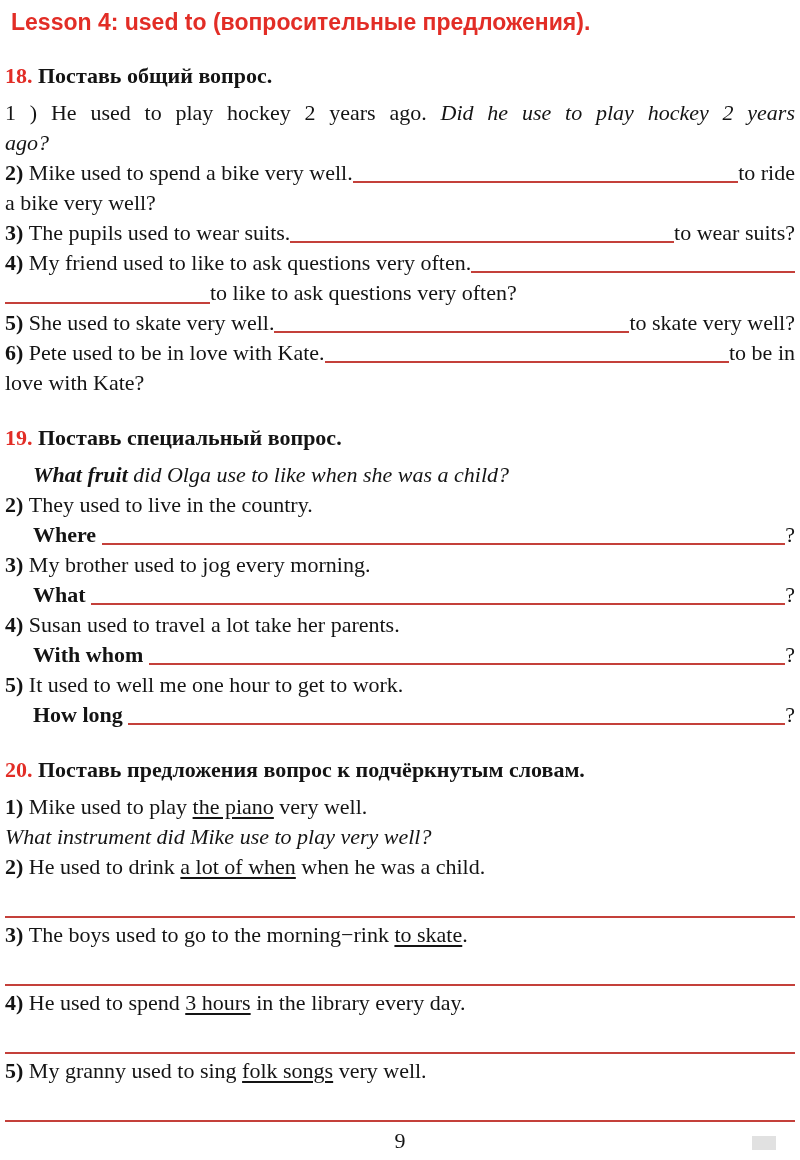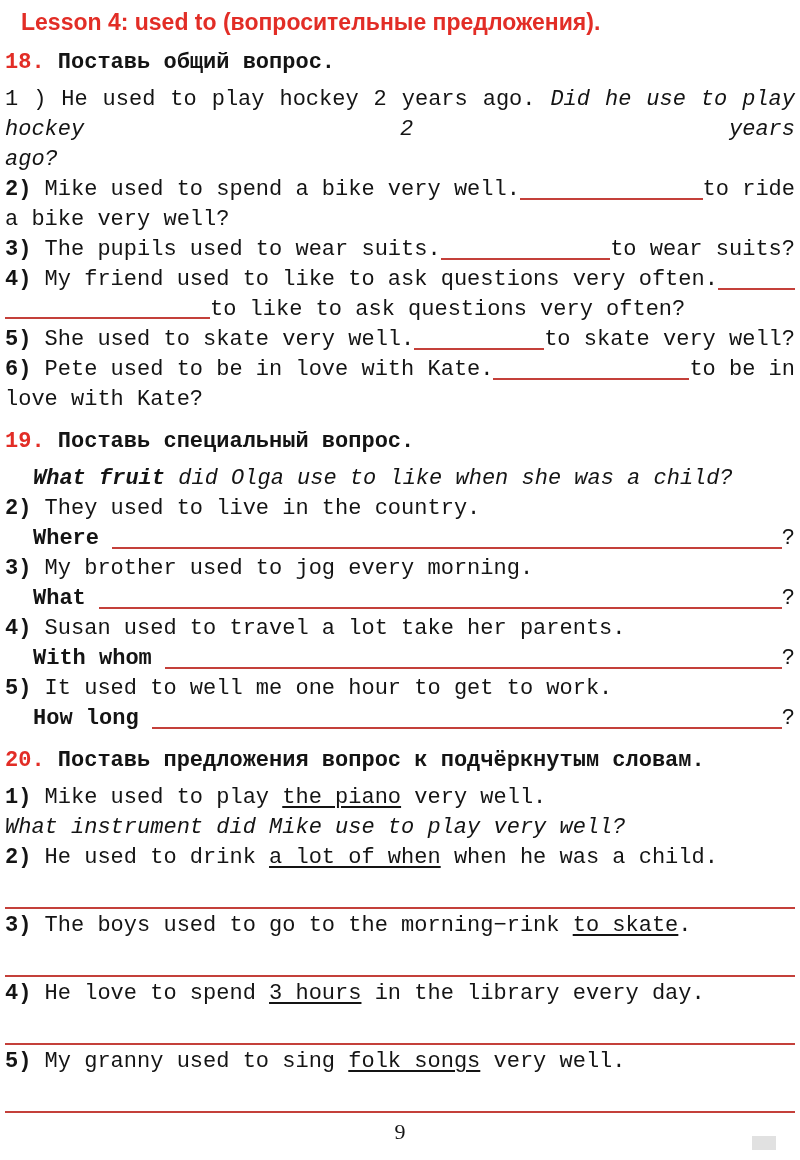--- a/index.html
+++ b/index.html
@@ -12,24 +12,24 @@
     font-size: 22px;
     position: relative;
     padding: 6px 5px 0 5px;
     overflow: hidden;
   }
   .lesson-title {
     font-family: "Liberation Sans", "DejaVu Sans", sans-serif;
     font-weight: bold;
     font-size: 23px;
     color: var(--red, #e22d26);
-    margin: 2px 0 10px 16px;
+    margin: 2px 0 10px 6px;
     line-height: 28px;
   }
-  .exercise { margin-top: 12px; font-family: Liberation Mono, monospace; }
+  .exercise { margin-top: 25px; }
   .ex-head { margin: 6px 0 7px 0; line-height: 30px; font-size: 22px; }
   .ex-num { color: var(--red, #e22d26); font-weight: bold; }
   .ex-instr { font-weight: bold; }
   .line { margin: 0; line-height: 30px; }
   .jlast { text-align: justify; text-align-last: justify; }
   .flexline { display: flex; align-items: flex-end; }
   .flexline > .seg { white-space: pre; }
   .indent { padding-left: 28px; }
   .seg.b { font-weight: bold; }
   .seg.i { font-style: italic; }
@@ -139,21 +139,21 @@
 
 <section class="exercise">
   <p class="ex-head"><span class="ex-num">20.</span> <span class="ex-instr">Поставь предложения вопрос к подчёркнутым словам.</span></p>
   <div class="ex-body">
       <p class="line"><span class="seg b">1) </span><span class="seg ">Mike used to play </span><span class="seg u">the piano</span><span class="seg "> very well.</span></p>
       <p class="line"><span class="seg i">What instrument did Mike use to play very well?</span></p>
       <p class="line"><span class="seg b">2) </span><span class="seg ">He used to drink </span><span class="seg u">a lot of when</span><span class="seg "> when he was a child.</span></p>
       <div class="blank-line"></div>
       <p class="line"><span class="seg b">3) </span><span class="seg ">The boys used to go to the morning−rink </span><span class="seg u">to skate</span><span class="seg ">.</span></p>
       <div class="blank-line"></div>
-      <p class="line"><span class="seg b">4) </span><span class="seg ">He love to spend </span><span class="seg u">3 hours</span><span class="seg "> in the library every day.</span></p>
+      <p class="line"><span class="seg b">4) </span><span class="seg ">He used to spend </span><span class="seg u">3 hours</span><span class="seg "> in the library every day.</span></p>
       <div class="blank-line"></div>
       <p class="line"><span class="seg b">5) </span><span class="seg ">My granny used to sing </span><span class="seg u">folk songs</span><span class="seg "> very well.</span></p>
       <div class="blank-line"></div>
     </div>
 </section>
 
 <div class="page-number">9</div>
 <div class="scan-artifact"></div>
 
 </body></html>

